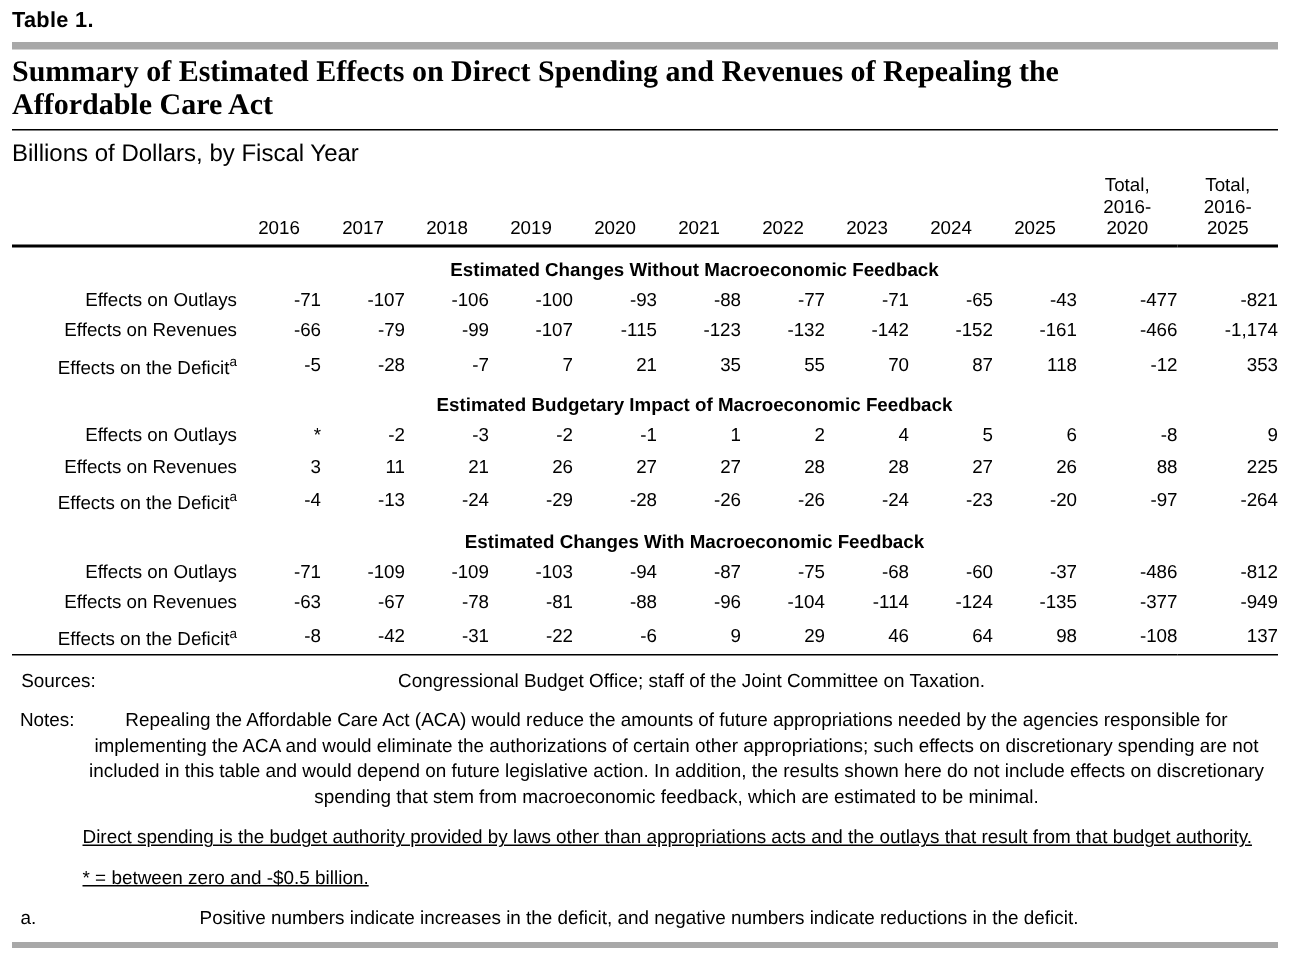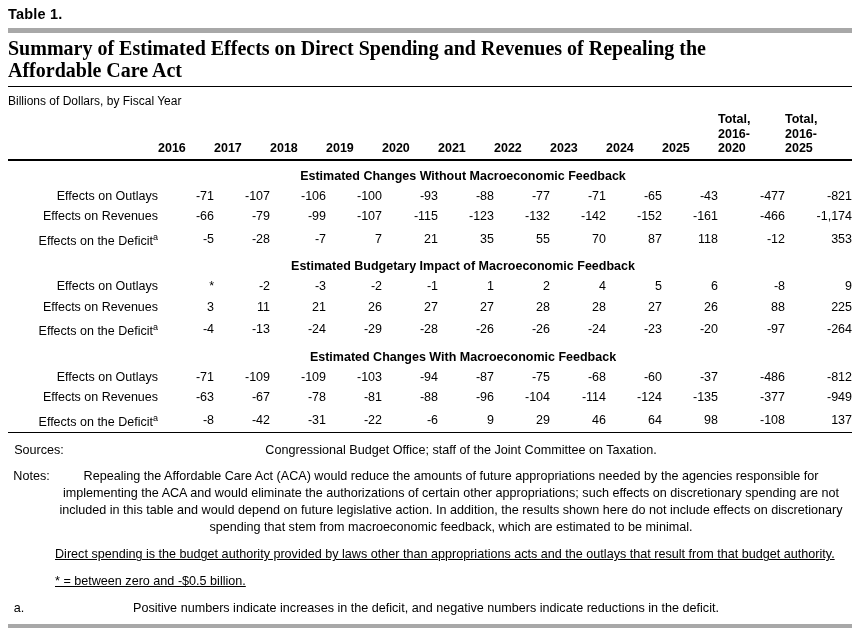--- a/index.html
+++ b/index.html
@@ -9,28 +9,28 @@
   }
   .page { box-sizing:border-box; width:860px; padding:6px 8px 0 8px; }
 
   .table-label { font-size:14.5px; font-weight:bold; letter-spacing:.2px; }
   .rule-gray   { height:5px; background:#a8a8a8; margin-top:6px; }
   .page-title  {
     font-family:"Liberation Serif", serif; font-weight:bold;
     font-size:20px; line-height:21.5px; margin-top:5px; max-width:775px;
   }
   .rule-black-thin { border-top:1.7px solid #000; margin-top:5px; }
-  .subtitle { font-size:12px; margin-top:7px; }
+  .subtitle { font-size:16px; margin-top:7px; }
 
   table.data { width:100%; border-collapse:collapse; table-layout:fixed;
                margin-top:4px; border-bottom:1.8px solid #000; }
   col.c-label { width:150px; }
   col.c-tot   { width:67px; }
   thead tr  { border-bottom:2.6px solid #000; }
-  thead th  { font-size:12.5px; font-weight:bold; text-align:left;
+  thead th  { font-size:12.5px; font-weight:normal; text-align:center;
               vertical-align:bottom; padding:0 0 3px 0; line-height:14.5px; }
   td.section-header { text-align:center; font-weight:bold; font-size:12.5px;
                       padding:8px 0 2px 66px; line-height:15px; }
   td.num    { font-size:12.5px; text-align:right; line-height:20.5px; padding:0; }
   td.row-label { font-size:12.5px; text-align:right; line-height:20.5px; padding:0; }
   sup { font-size:9px; }
 
   .footer { margin-top:9px; font-size:12.6px; line-height:17px; }
   .frow { display:flex;text-align:center; }
   .frow-sources { margin-bottom:9px; }

